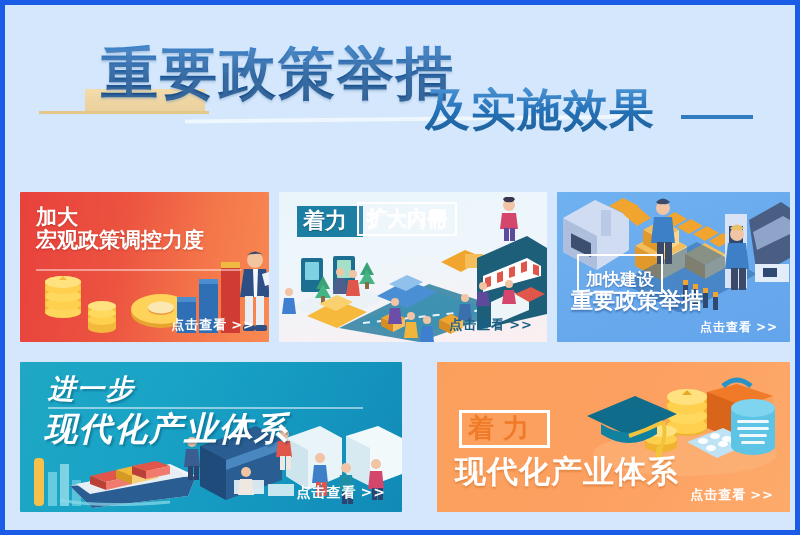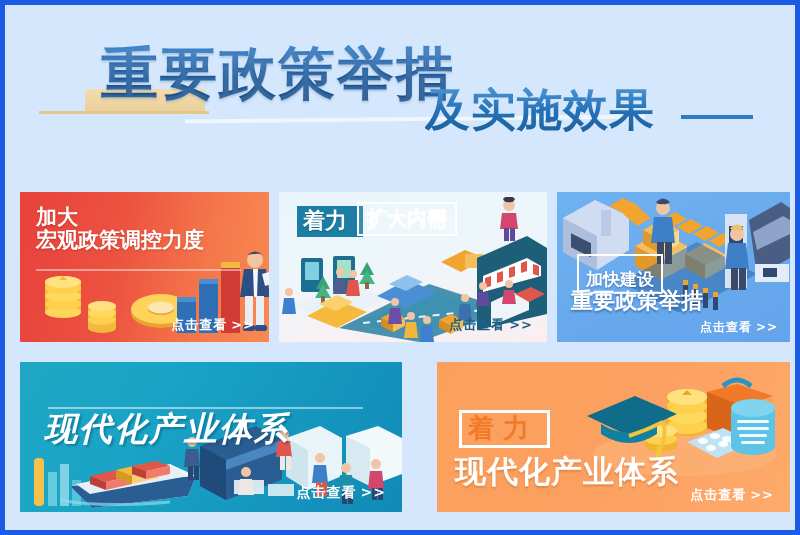--- a/index.html
+++ b/index.html
@@ -520,20 +520,21 @@
         <path d="M350 47 h12 l2 18 h-16z" fill="#d4466c"></path>
         <rect x="352" y="64" width="5" height="12" fill="#2b4470"></rect>
         <rect x="358" y="64" width="5" height="12" fill="#2b4470"></rect>
       </g>
       <g>
         <circle cx="226" cy="48" r="5" fill="#f0c4a4"></circle>
         <path d="M220 55 h12 l2 16 h-16z" fill="#efe8e2"></path>
       </g>
     </svg>
 
+    <div class="line1">进一步</div>
     <div class="sep"></div>
     <div class="line2">现代化产业体系</div>
     <div class="cta">
       <span>点击查看</span><span class="arrows">&gt;&gt;</span>
     </div>
   </div>
 
   <div class="card" id="card-livelihood">
     <svg class="ill" style="left:140px; top:8px; width:210px; height:112px;" viewBox="0 0 210 112">
 

